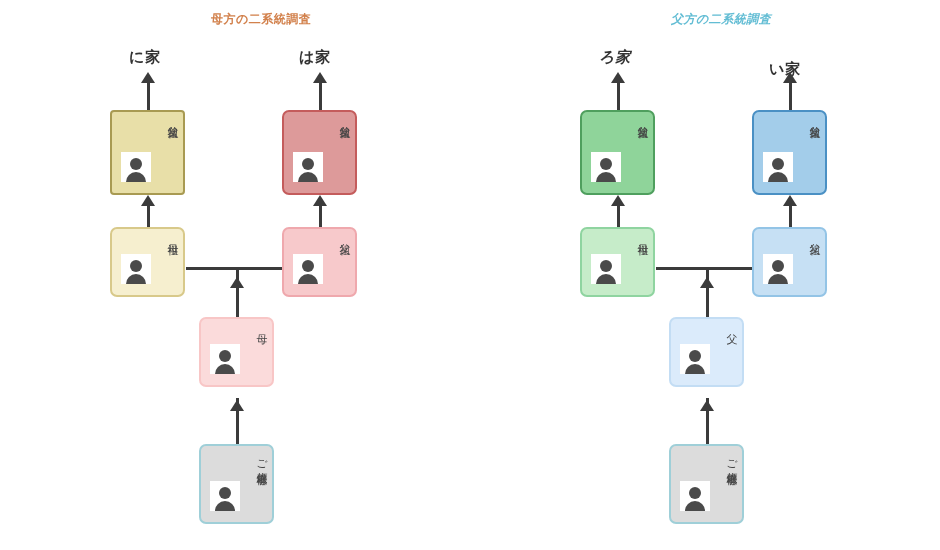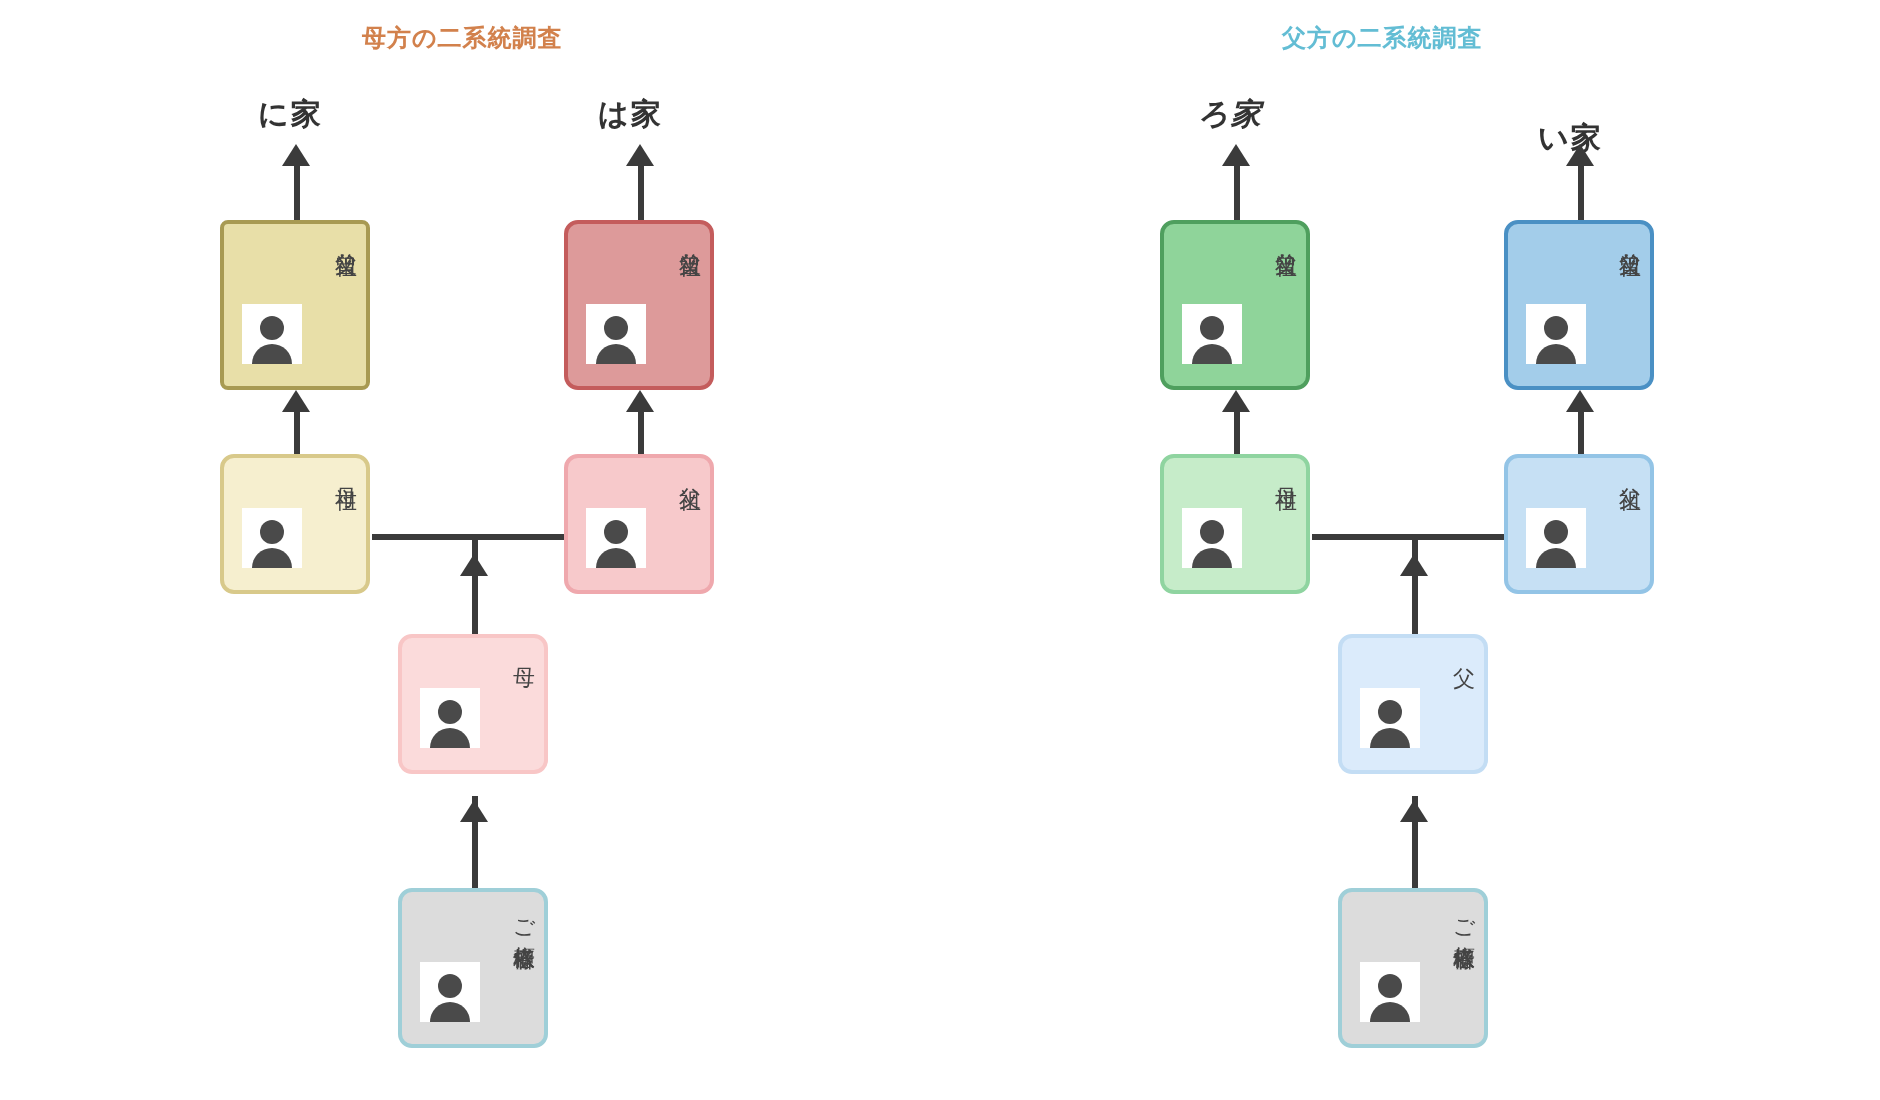--- a/index.html
+++ b/index.html
@@ -22,23 +22,24 @@
     height: 550px;
   }
 
   
   .section-title {
     position: absolute;
     font-size: 12px;
     font-weight: bold;
     white-space: nowrap;
     letter-spacing: 0.5px;
+    margin-left: 30px;
   }
   #title-maternal { left: 181px; top: 11px; color: #d2814c; }
-  #title-paternal { left: 641px; top: 11px; color: #63bdd4; }
+  #title-paternal { left: 641px; top: 11px; color: #63bdd4; font-style: italic; }
 
   
   .house-label {
     position: absolute;
     font-size: 15px;
     font-weight: bold;
     color: #333333;
     white-space: nowrap;
     letter-spacing: 1px;
   }

